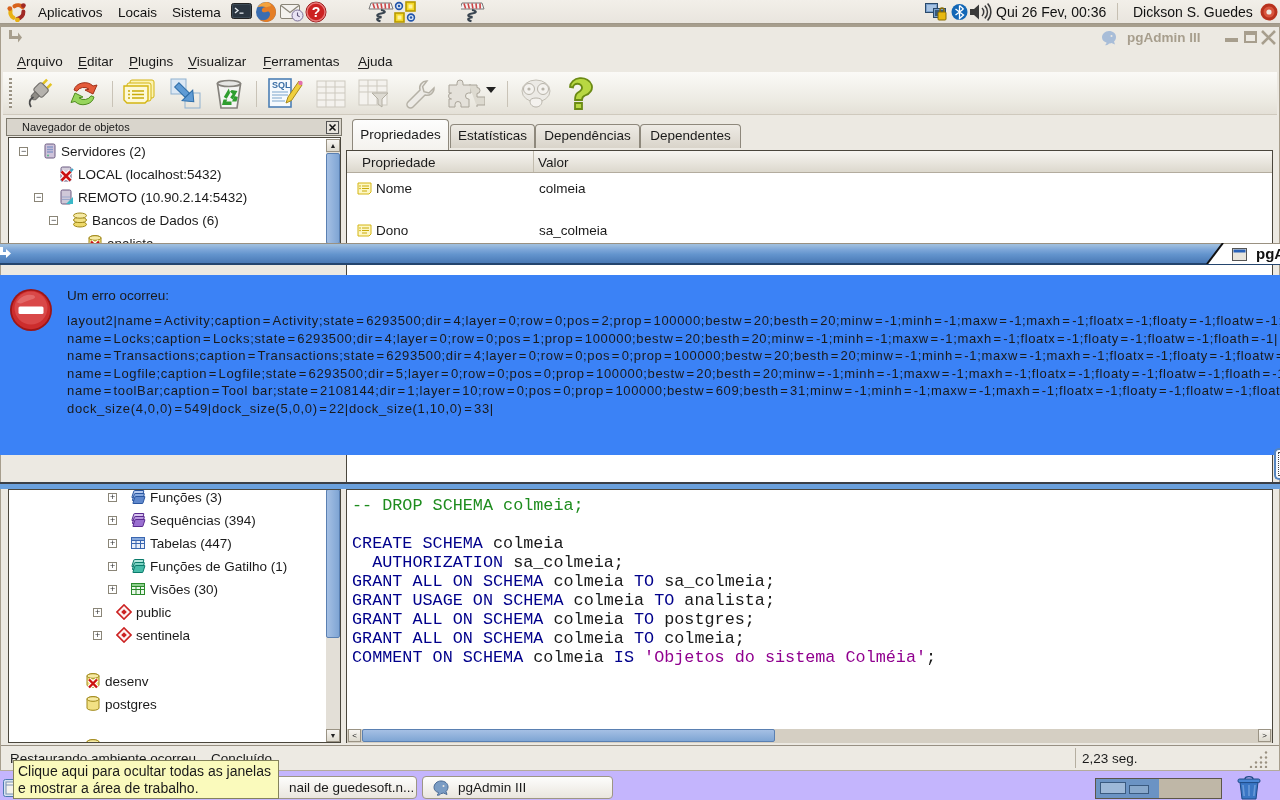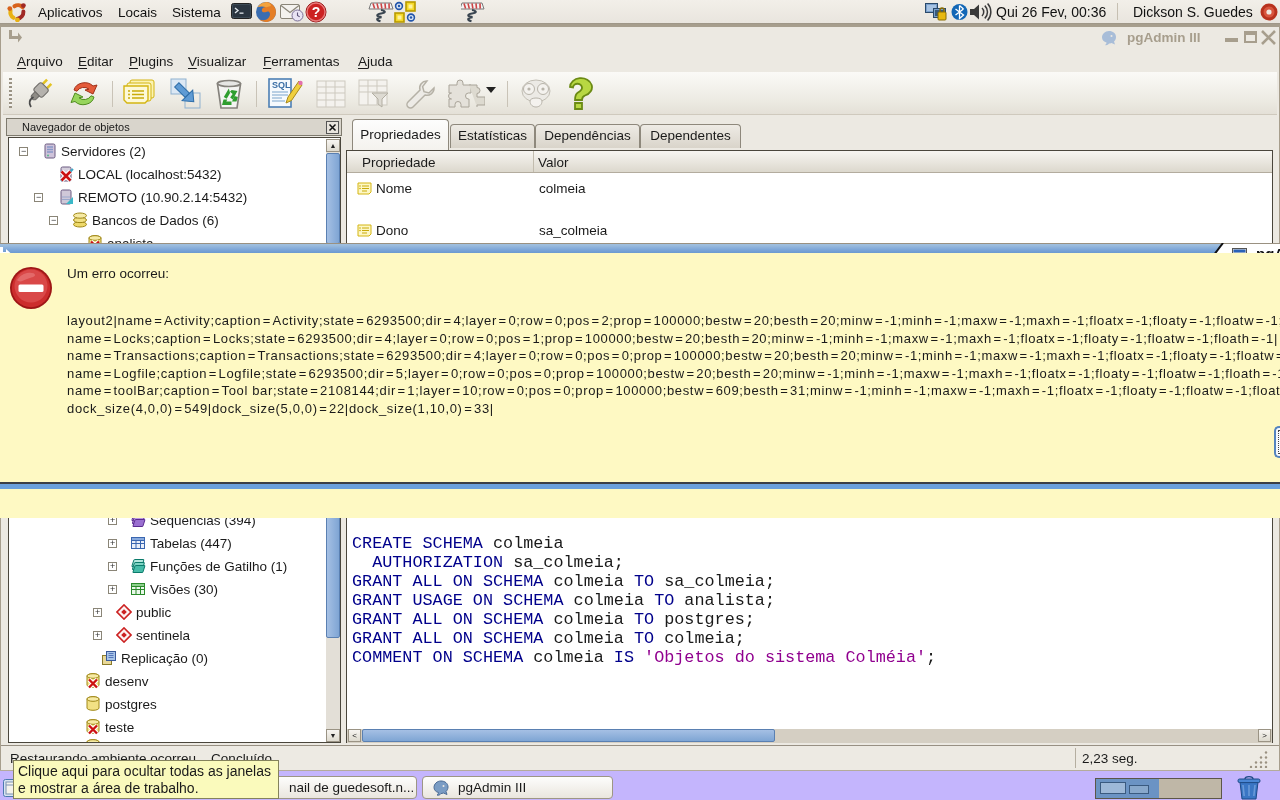--- a/index.html
+++ b/index.html
@@ -45,21 +45,21 @@
 .picn { position:absolute; width:15px; height:13px; top:4px; }
 
 
 #sqlpane { left:346px; top:489px; width:927px; height:254px; background:#fff; border:1px solid #4a463c; }
 #sqltext { left:352px; top:495.5px; font-family:"Liberation Mono", monospace; font-size:16.8px; line-height:19px; white-space:pre; }
 #sqlhsb { left:347px; top:729px; width:925px; height:14px; background:#d5cfc3; }
 .k { color:#00008b; } .cm { color:#1e8c1e; } .st { color:#90008f; }
 
 
 #dlgtitle { left:0; top:243px; width:1280px; height:22px; background:linear-gradient(#9ebede 0 5%,#7da6d8 30%,#6394cd 55%,#4a79b5); border-top:1px solid #9a9181; border-bottom:2px solid #24456e; }
-#dlgbody { left:0; top:253px; width:1280px; height:265px; background:#fef9c3; }
+#dlgbody { left:0; top:275px; width:1280px; height:180px; background:#3b82f6; }
 #dlgbot { left:0; top:482px; width:1280px; height:7px; background:#3a3f46; border-bottom:5px solid #6aa0dc; }
 #dlgtext { left:67px; top:312px; width:1213px; font-size:13px; letter-spacing:0.65px; line-height:17.5px; white-space:nowrap; overflow:hidden; }
 #dlgtext i.eq { font-style:normal; padding:0 1.6px; }
 
 
 #statusbar { left:1px; top:745px; width:1278px; height:25px; background:#edeae3; border-top:1px solid #989083; }
 
 
 #taskbar { left:0; top:770px; width:1280px; height:30px; background:#c4b5fd; border-top:1px solid #b4ab9c; }
 .taskbtn { position:absolute; top:5px; height:23px; border:1px solid #9d9685; border-radius:4px; background:linear-gradient(#fdfdfc,#eae6de); line-height:21px; }
@@ -405,60 +405,39 @@
   <div class="trow" style="left:0;top:134px;width:315px">
     <span class="texp" style="left:84px">
         <i>+</i>
       </span>
     <svg class="ticn16" style="left:107px" viewBox="0 0 16 16">
         <rect x="3" y="3" width="10" height="10" fill="#fdf3f3" stroke="#cc2222" stroke-width="1.6" transform="rotate(45 8 8)"></rect>
         <rect x="6" y="6" width="4" height="4" fill="#cc2222" transform="rotate(45 8 8)"></rect>
       </svg>
     <span class="abs" style="left:127px">sentinela</span>
   </div>
-  <div class="trow" style="left:0;top:157px;width:315px">
-    <svg class="ticn16" style="left:92px" viewBox="0 0 16 16">
-        <rect x="1.5" y="5.5" width="9" height="9" fill="#e8d898" stroke="#8a7a2a"></rect>
-        <rect x="5.5" y="1.5" width="9" height="9" fill="#a8c4e8" stroke="#3a5a9a"></rect>
-        <path d="M7.5 3.5 h5 M7.5 5.5 h5 M7.5 7.5 h5" stroke="#5577bb"></path>
-      </svg>
-    <span class="abs" style="left:112px">Replicação (0)</span>
-  </div>
   <div class="trow" style="left:0;top:180px;width:315px">
     <svg class="ticn16" style="left:76px" viewBox="0 0 16 16">
         <path d="M2 3 a6 2.3 0 0 1 12 0 v9 a6 2.3 0 0 1 -12 0z" fill="#f2e184" stroke="#a08818"></path>
         <ellipse cx="8" cy="3" rx="6" ry="2.3" fill="#f6eaa4" stroke="#a08818"></ellipse>
         <g stroke="#fff" stroke-width="4.4">
           <path d="M4 6.5 L12 14.5 M12 6.5 L4 14.5"></path>
         </g>
         <g stroke="#cc1111" stroke-width="2.4">
           <path d="M4 6.5 L12 14.5 M12 6.5 L4 14.5"></path>
         </g>
       </svg>
     <span class="abs" style="left:96px">desenv</span>
   </div>
   <div class="trow" style="left:0;top:203px;width:315px">
     <svg class="ticn16" style="left:76px" viewBox="0 0 16 16">
         <path d="M2 3 a6 2.3 0 0 1 12 0 v9 a6 2.3 0 0 1 -12 0z" fill="#f2e184" stroke="#a08818"></path>
         <ellipse cx="8" cy="3" rx="6" ry="2.3" fill="#f6eaa4" stroke="#a08818"></ellipse>
       </svg>
     <span class="abs" style="left:96px">postgres</span>
-  </div>
-  <div class="trow" style="left:0;top:226px;width:315px">
-    <svg class="ticn16" style="left:76px" viewBox="0 0 16 16">
-        <path d="M2 3 a6 2.3 0 0 1 12 0 v9 a6 2.3 0 0 1 -12 0z" fill="#f2e184" stroke="#a08818"></path>
-        <ellipse cx="8" cy="3" rx="6" ry="2.3" fill="#f6eaa4" stroke="#a08818"></ellipse>
-        <g stroke="#fff" stroke-width="4.4">
-          <path d="M4 6.5 L12 14.5 M12 6.5 L4 14.5"></path>
-        </g>
-        <g stroke="#cc1111" stroke-width="2.4">
-          <path d="M4 6.5 L12 14.5 M12 6.5 L4 14.5"></path>
-        </g>
-      </svg>
-    <span class="abs" style="left:96px">teste</span>
   </div>
   <svg class="ticn16" style="left:76px;top:249px;position:absolute" viewBox="0 0 16 16">
       <path d="M2 3 a6 2.3 0 0 1 12 0 v9 a6 2.3 0 0 1 -12 0z" fill="#f2e184" stroke="#a08818"></path>
       <ellipse cx="8" cy="3" rx="6" ry="2.3" fill="#f6eaa4" stroke="#a08818"></ellipse>
     </svg>
   <div class="tsb" style="left:317px;top:0;height:252px">
     <span class="thumb" style="top:-1px;height:149px"></span>
     <span class="arr" style="top:239px">▼</span>
   </div>
 </div>

